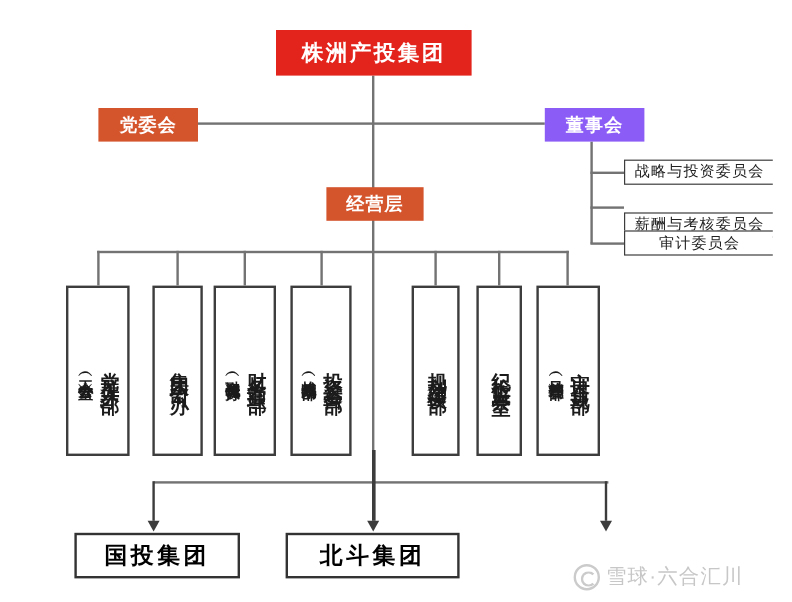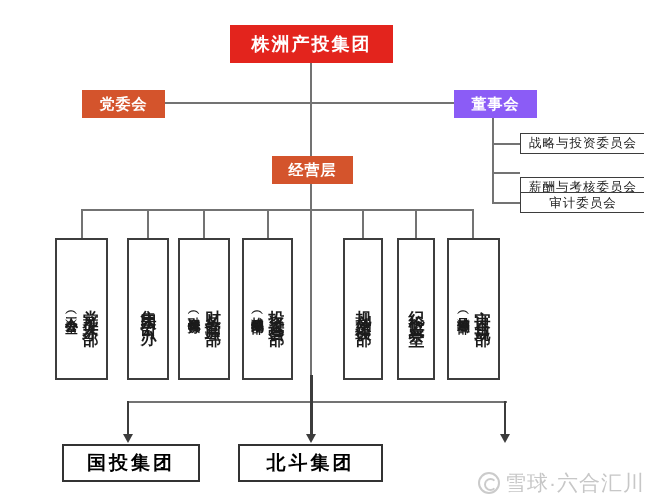--- a/index.html
+++ b/index.html
@@ -38,21 +38,21 @@
   .vline-dark { position:absolute; background:#3c3c3c; }
   .arrowhead { position:absolute; width:0; height:0;
                border-left:5.5px solid transparent; border-right:5.5px solid transparent;
                border-top:9px solid #3c3c3c; }
 
   
   .watermark { position:absolute; left:478px; top:469px; display:flex; align-items:center; gap:5px; }
   .wm-logo { width:22px; height:22px; border:2px solid #cbcbcb; border-radius:50%; position:relative; }
   .wm-logo::after { content:""; position:absolute; left:4px; top:4px; width:9px; height:9px;
                     border:2px solid #cbcbcb; border-right-color:transparent; border-radius:50%; }
-  .wm-text { font-size:21px; color:#c7c7c7; letter-spacing:1px; white-space:nowrap;
+  .wm-text { font-size:17px; color:#c7c7c7; letter-spacing:1px; white-space:nowrap;
              font-family:"Liberation Sans","DejaVu Sans",sans-serif; }
 </style>
 </head>
 <body>
 
 <div id="canvas">
 
   <div class="vline" style="left:310px; top:63px; width:2px; height:339px;"></div>
 
   <div class="hline" style="left:165px; top:102px; width:289px; height:2px;"></div>

